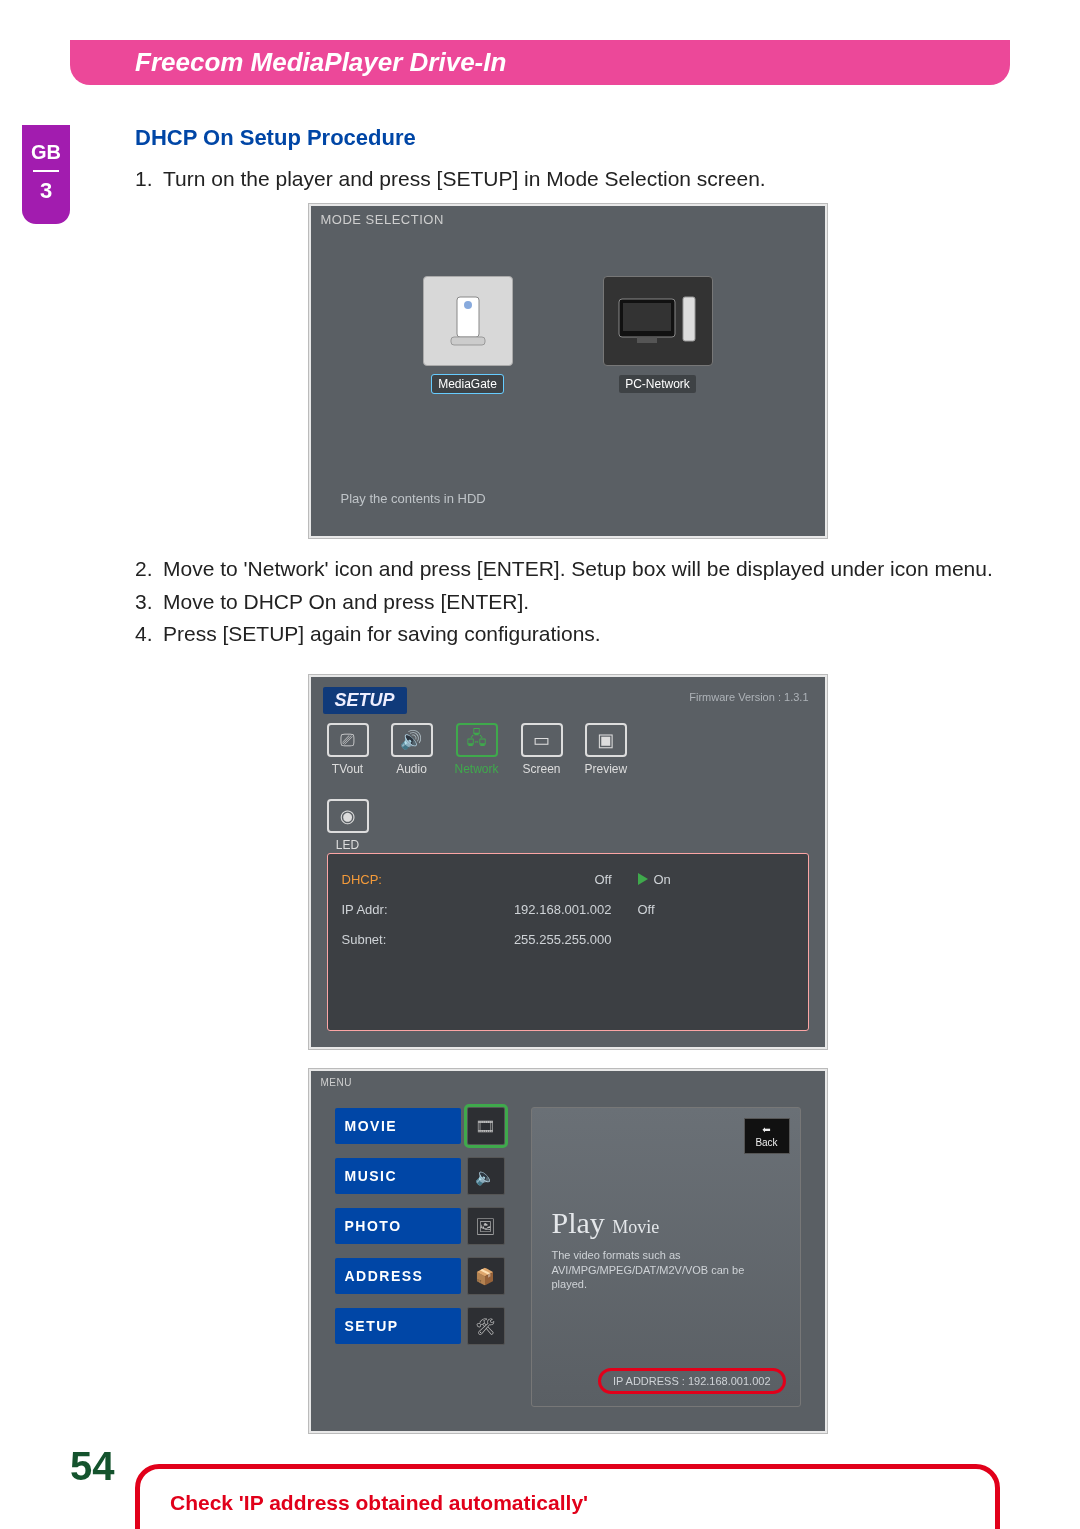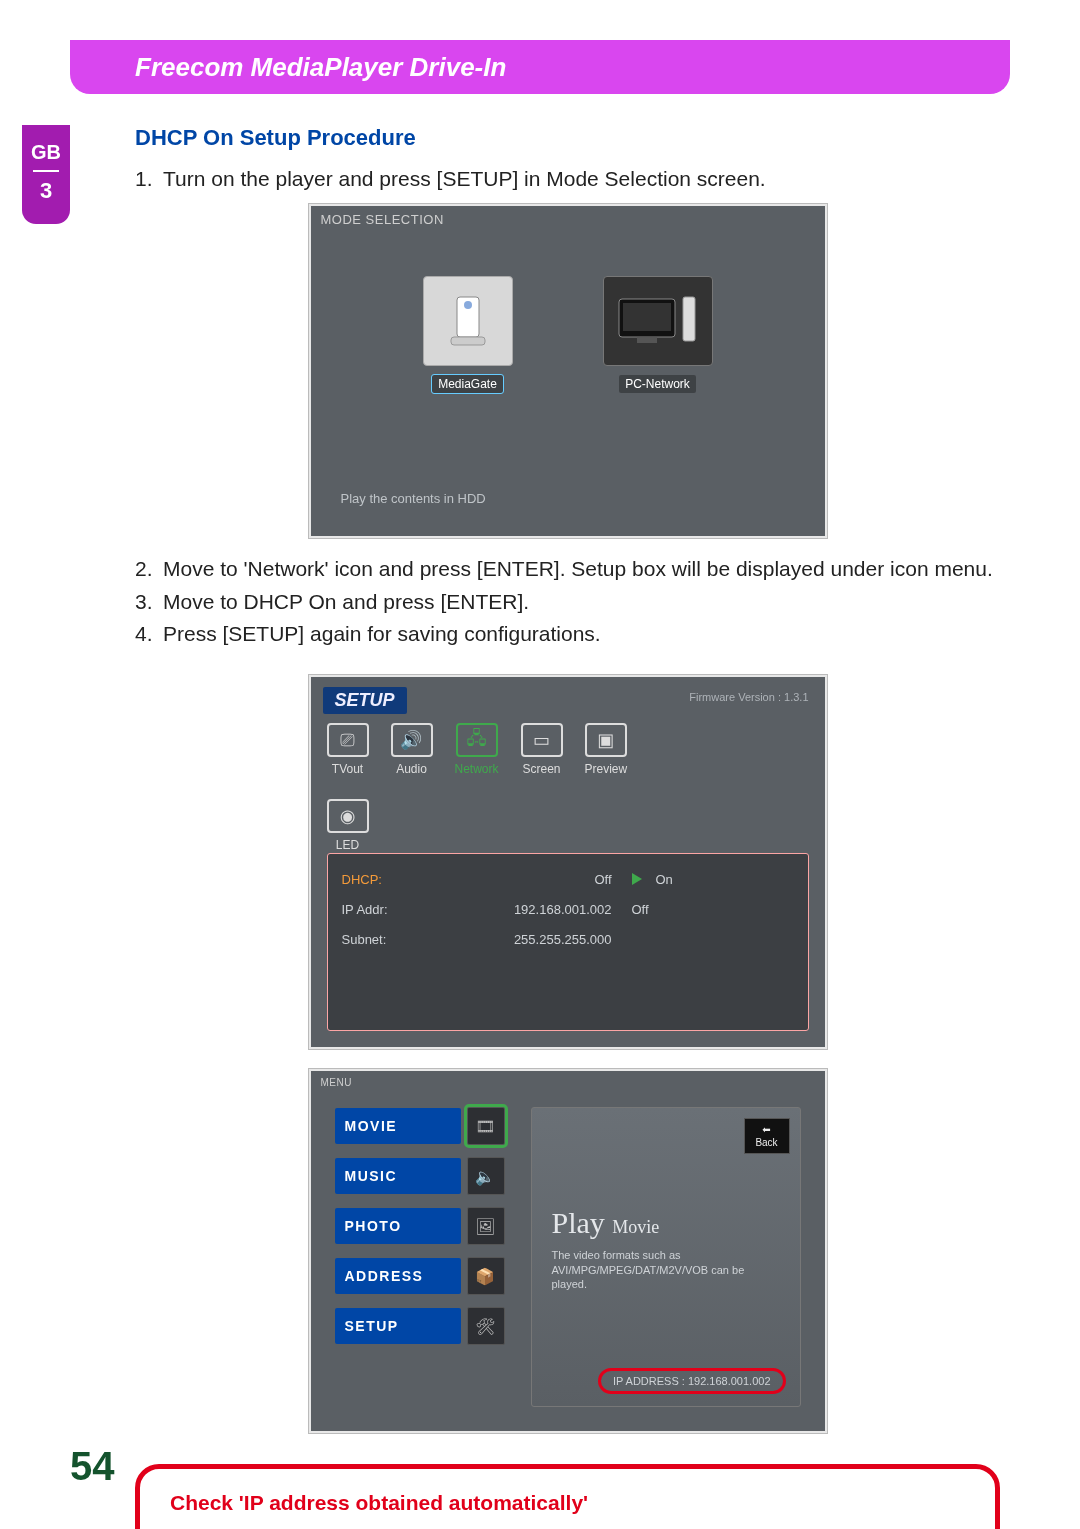--- a/index.html
+++ b/index.html
@@ -7,22 +7,22 @@
     font-family: "Segoe UI", Tahoma, Geneva, Verdana, sans-serif;
     background: #fff;
     width: 1080px;
     height: 1529px;
     position: relative;
     color: #333;
   }
   .header-bar {
     position: absolute;
     top: 40px; left: 70px; right: 70px;
-    height: 54px;
-    background: #d946ef;
+    height: 45px;
+    background: #ec4899;
     border-radius: 0 0 20px 20px;
     display: flex;
     align-items: center;
     padding-left: 65px;
   }
   .header-title {
     color: #fff;
     font-size: 26px;
     font-weight: 700;
     font-style: italic;
@@ -125,21 +125,21 @@
   }
   .setup-panel {
     position:absolute; top:176px; left:16px; right:16px; bottom:16px;
     background:#3c3f43; border:1px solid #fca5a5; border-radius:3px;
     padding:10px 14px; color:#cfd3d7; font-size:13px;
   }
   .sp-row { display:flex; align-items:center; height:30px; }
   .sp-label { width:90px; }
   .sp-label.orange { color:#f39a3a; }
   .sp-val { width:200px; text-align:right; padding-right:20px; }
-  .sp-opt { width:80px; display:flex; align-items:center; gap:14px; }
+  .sp-opt { width:80px; display:flex; align-items:center; gap:6px;margin-left:6px; }
   .tri { width:0; height:0; border-top:6px solid transparent; border-bottom:6px solid transparent; border-left:10px solid #3fa94c; }
   
   .menu { height: 360px; }
   .menu-title {
     position:absolute; top:6px; left:10px;
     color:#cfcfcf; font-size:10px; letter-spacing:.5px;
   }
   .menu-list {
     position:absolute; top:36px; left:24px; width:170px;
     display:flex; flex-direction:column; gap:12px;

